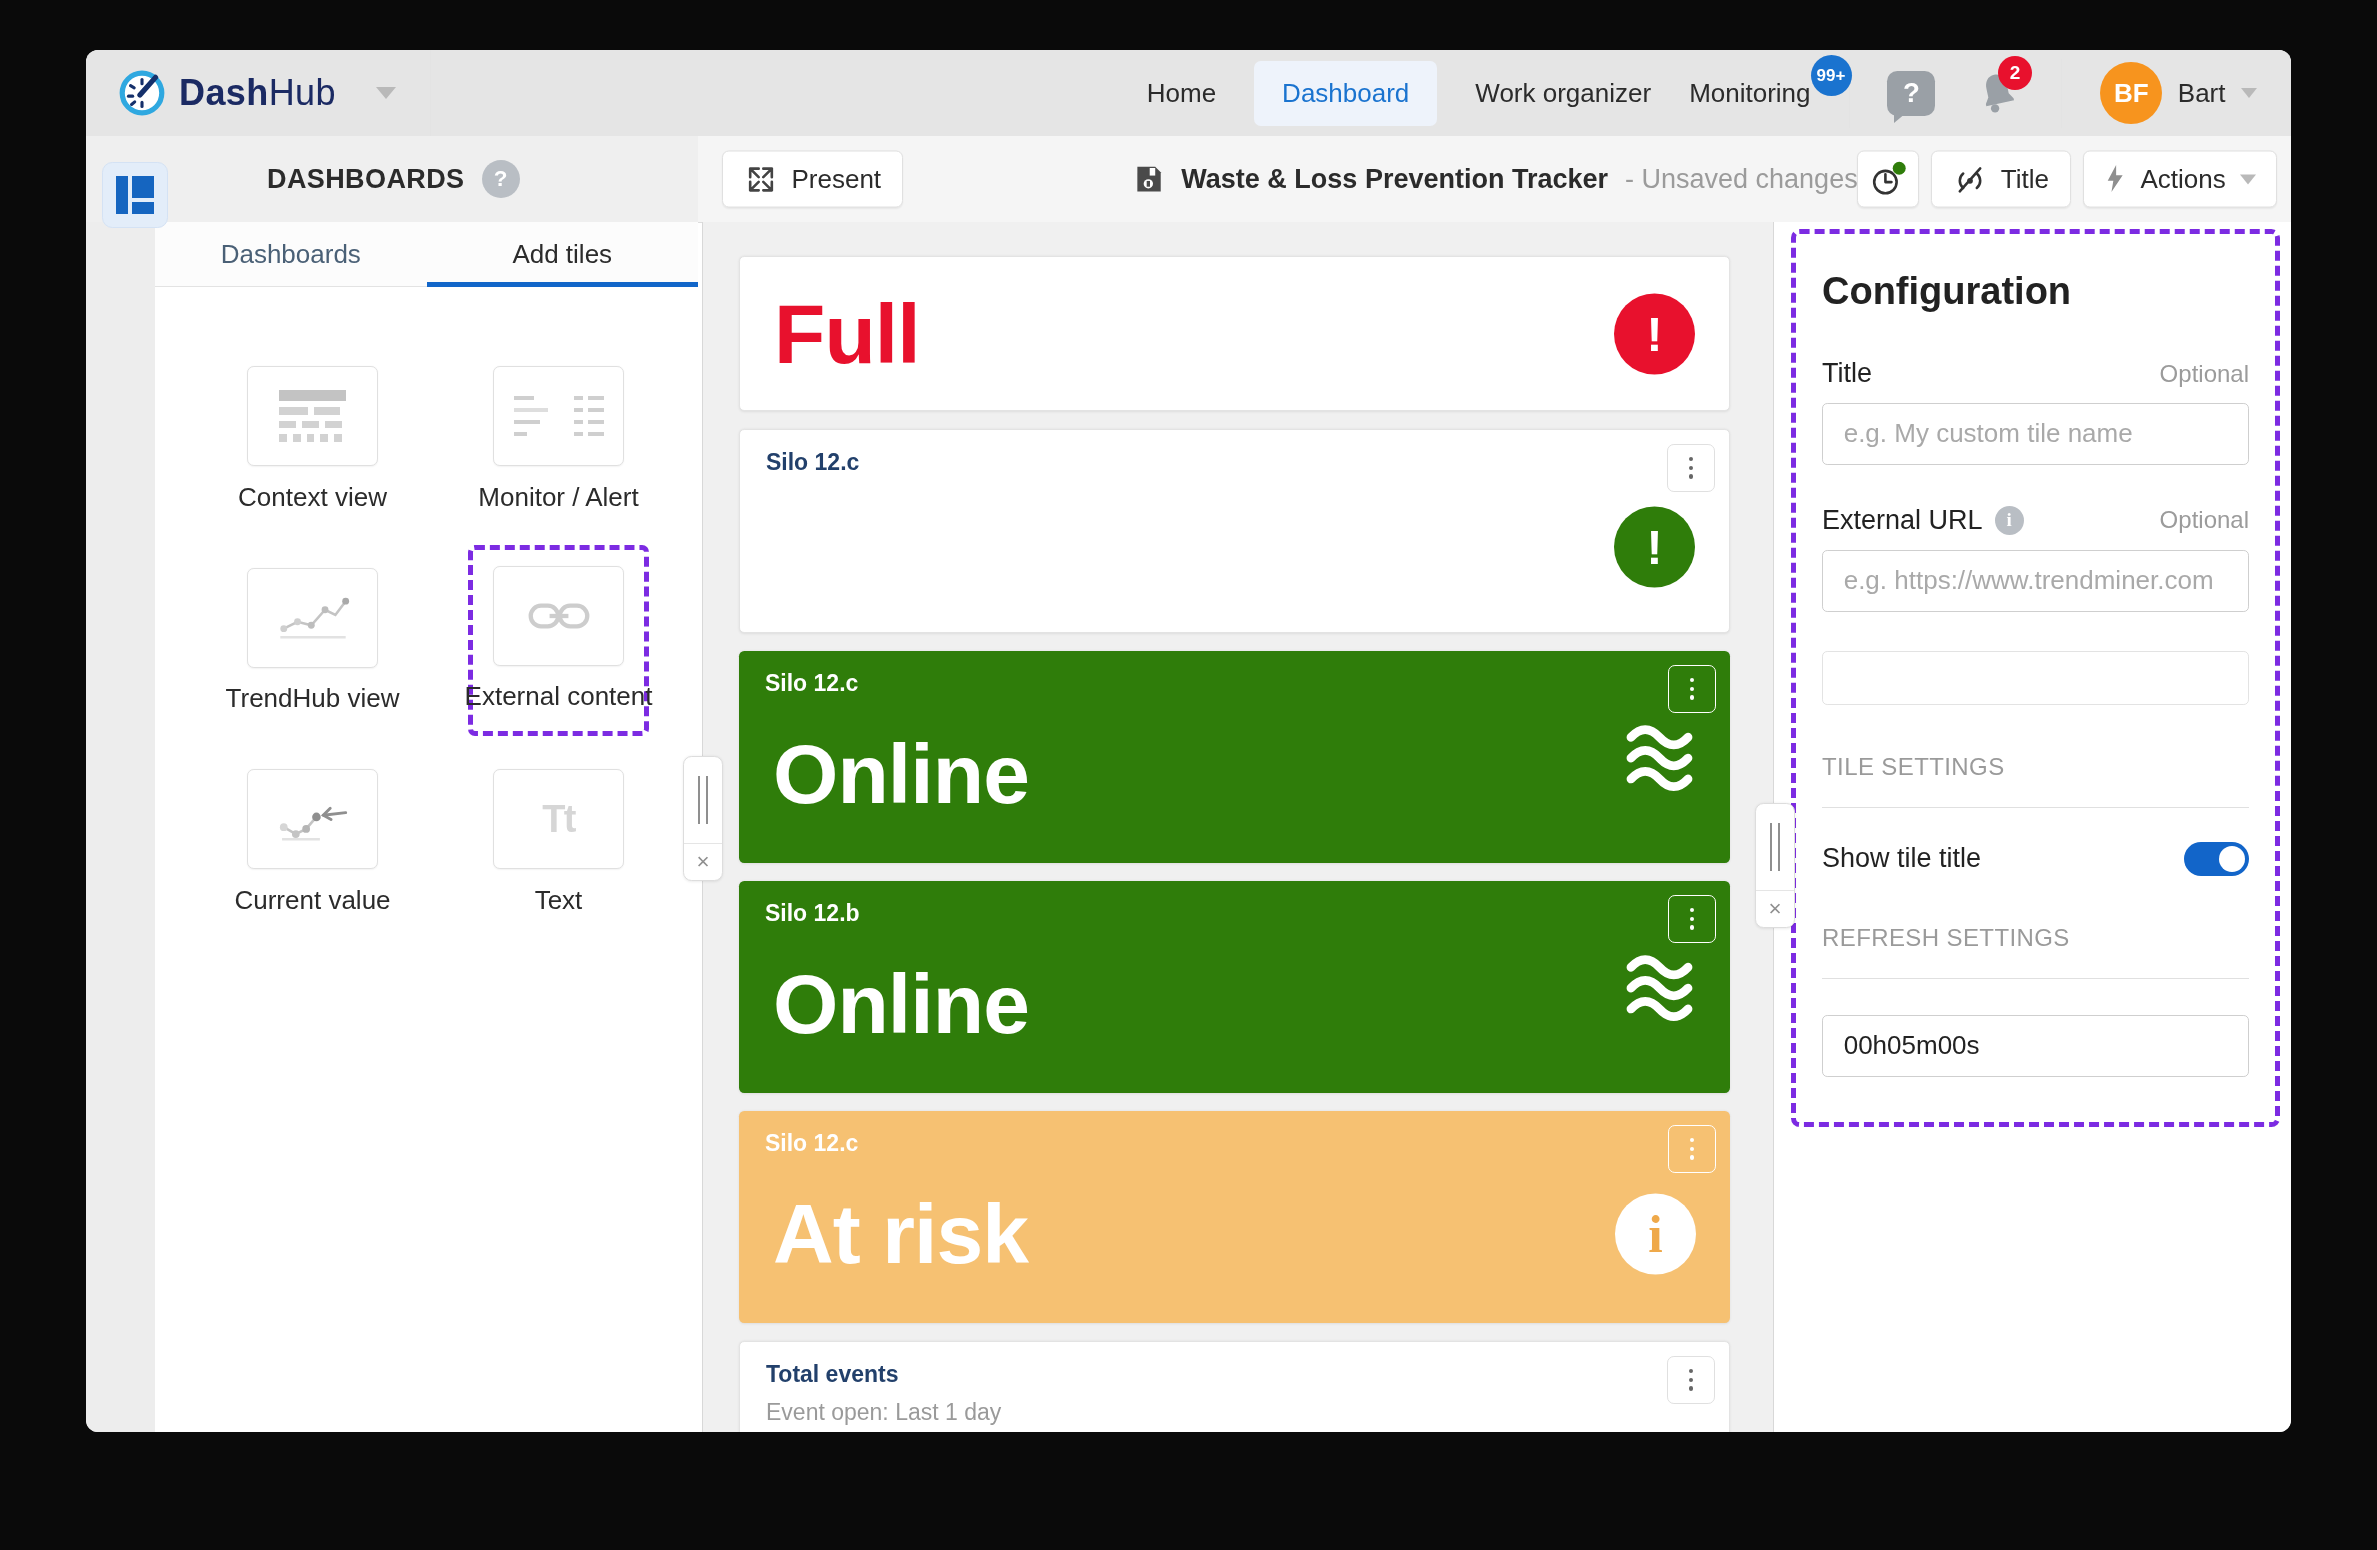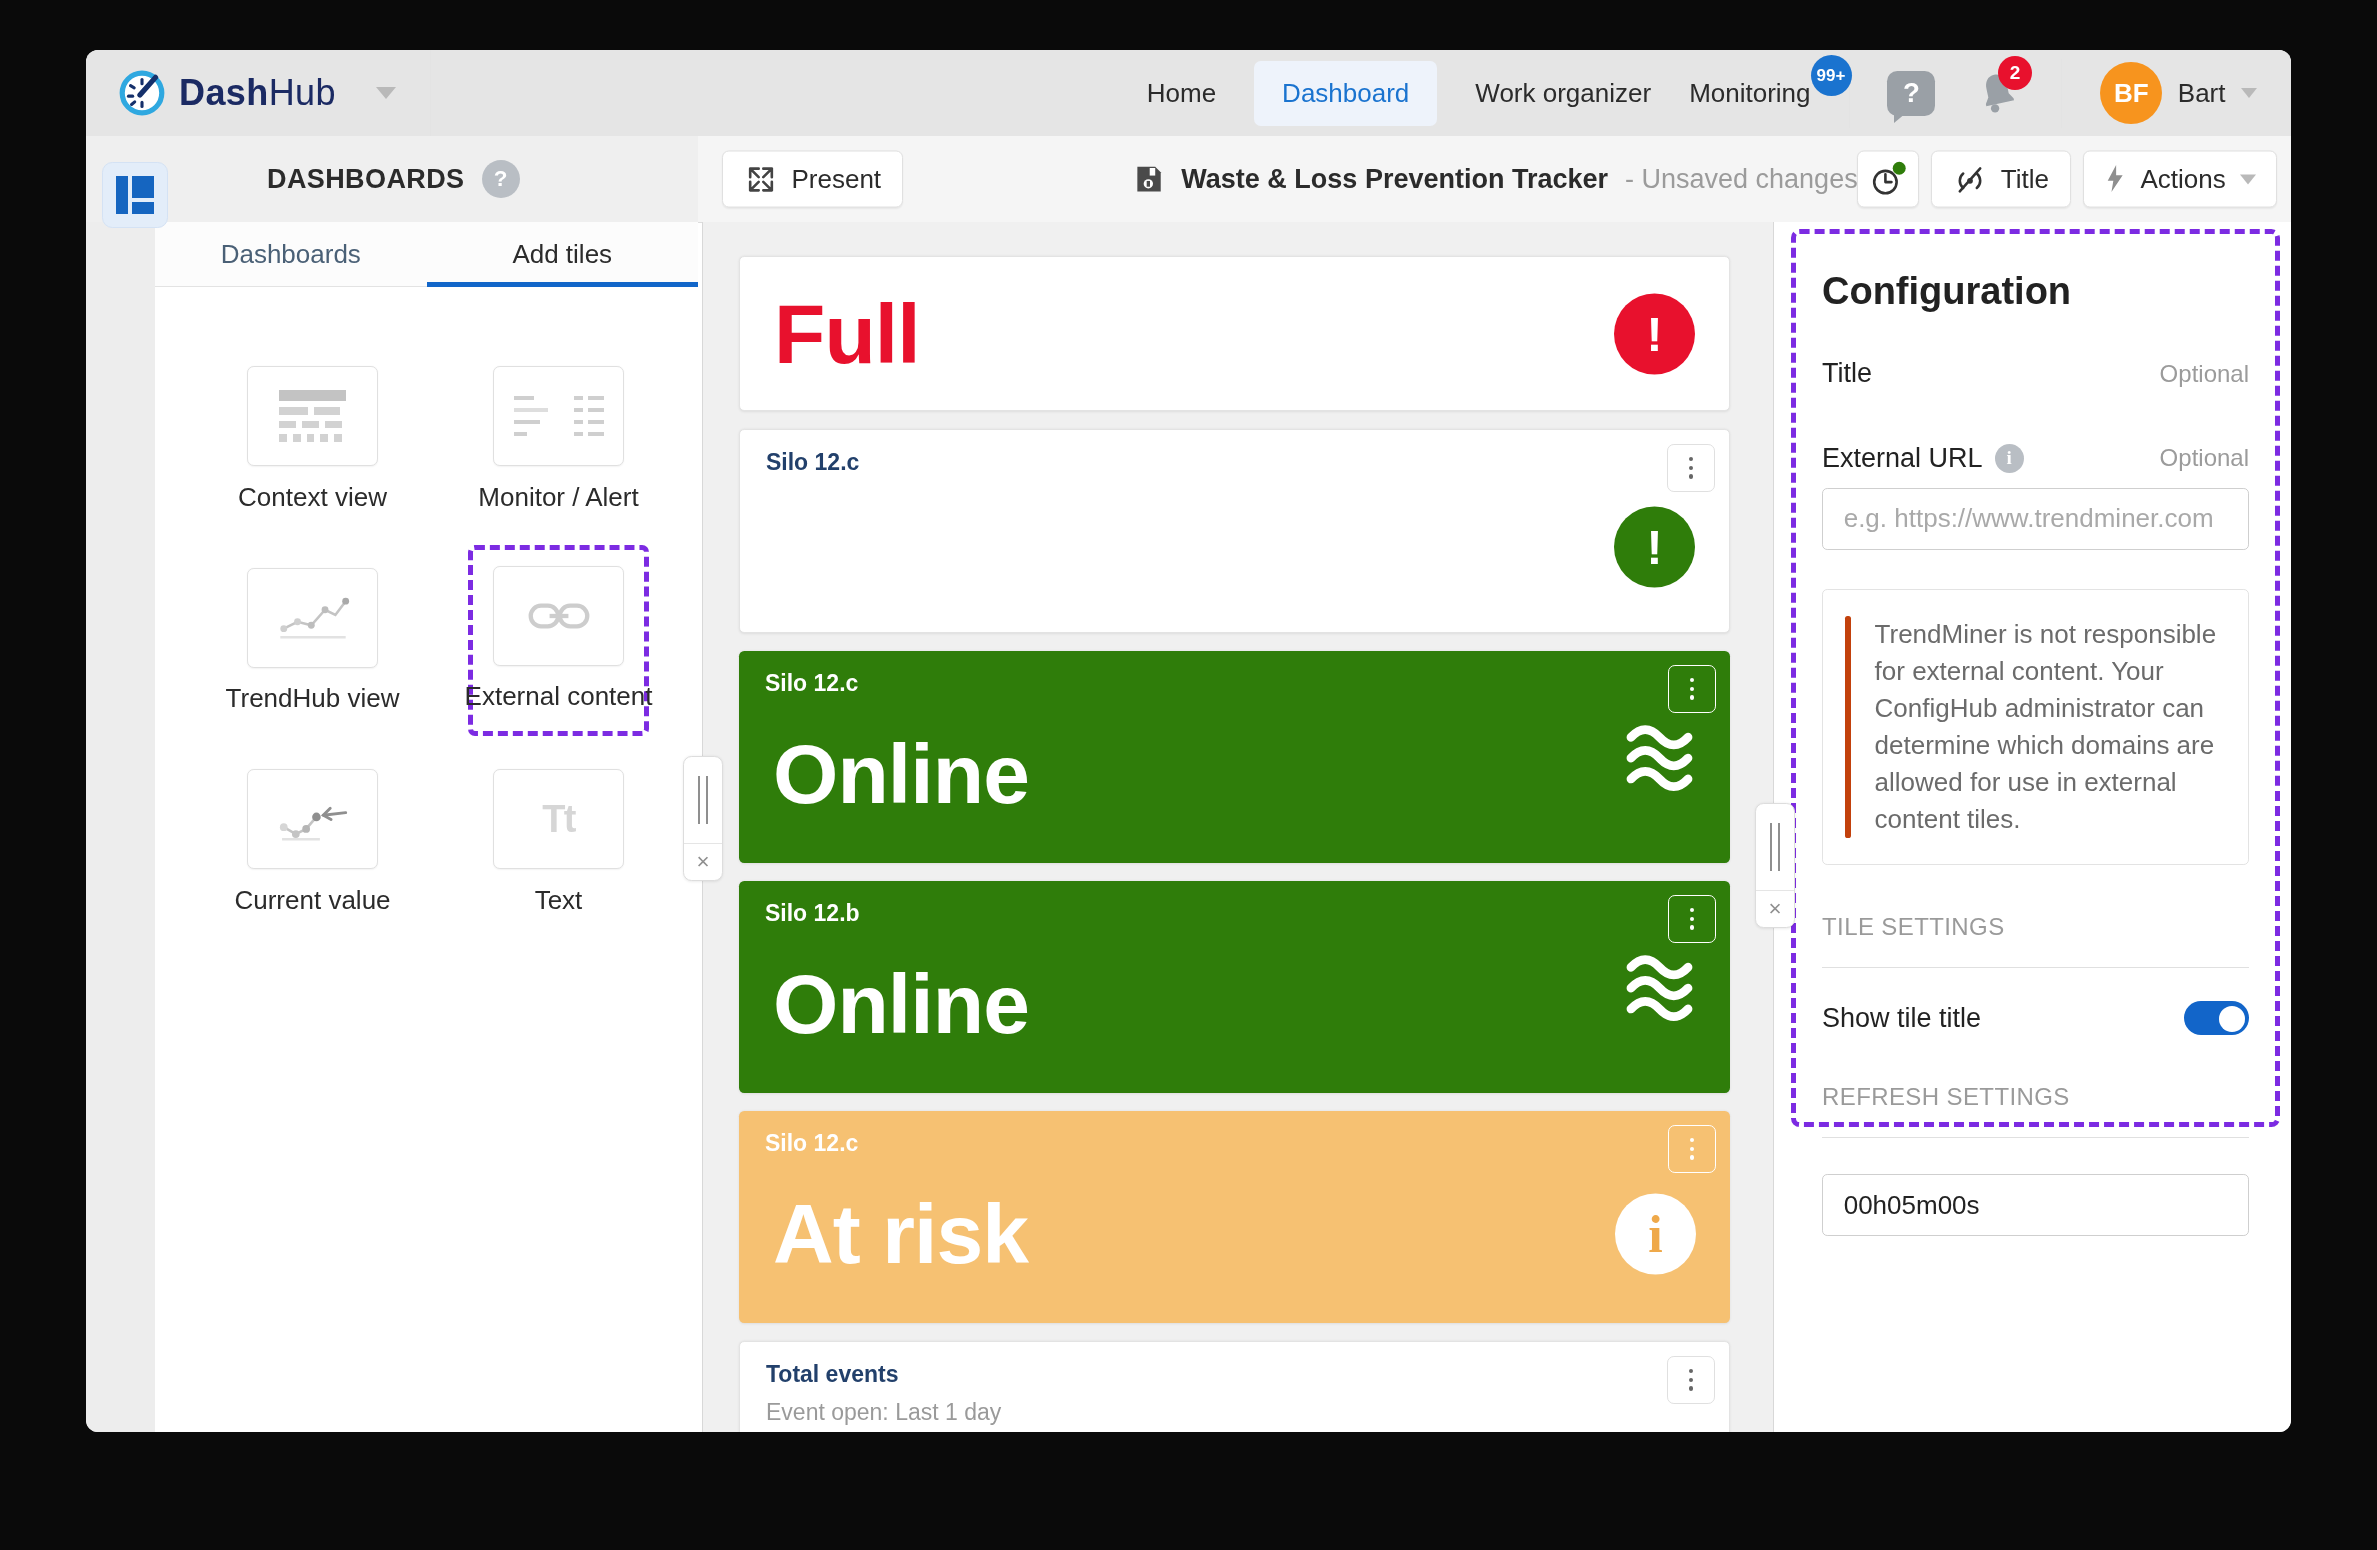--- a/index.html
+++ b/index.html
@@ -469,35 +469,35 @@
       </div>
 
       <aside class="config">
         <div class="config-box">
           <div class="cfg-heading">Configuration</div>
 
           <div class="cfg-row">
             <span class="cfg-label">Title</span>
             <span class="cfg-opt">Optional</span>
           </div>
+          <input class="cfg-input" type="text" placeholder="e.g. My custom tile name" style="">
 
           <div class="gap46"></div>
           <div class="cfg-row">
             <span class="cfg-label">
                 <span>External URL</span>
                 <span class="info-dot">i</span>
               </span>
             <span class="cfg-opt">Optional</span>
           </div>
           <input class="cfg-input" type="text" placeholder="e.g. https://www.trendminer.com" style="">
 
           <div class="gap42"></div>
           <div class="note">
             <span class="note-bar"></span>
-            <span class="note-text">TrendMiner is not responsible for external content. Your ConfigHub administrator can determine which domains are allowed for use in external content tiles.</span>
           </div>
 
           <div class="section-label">TILE SETTINGS</div>
           <div class="hr"></div>
 
           <div class="toggle-row">
             <span class="toggle-label">Show tile title</span>
             <span class="toggle">
                 <i></i>
               </span>

